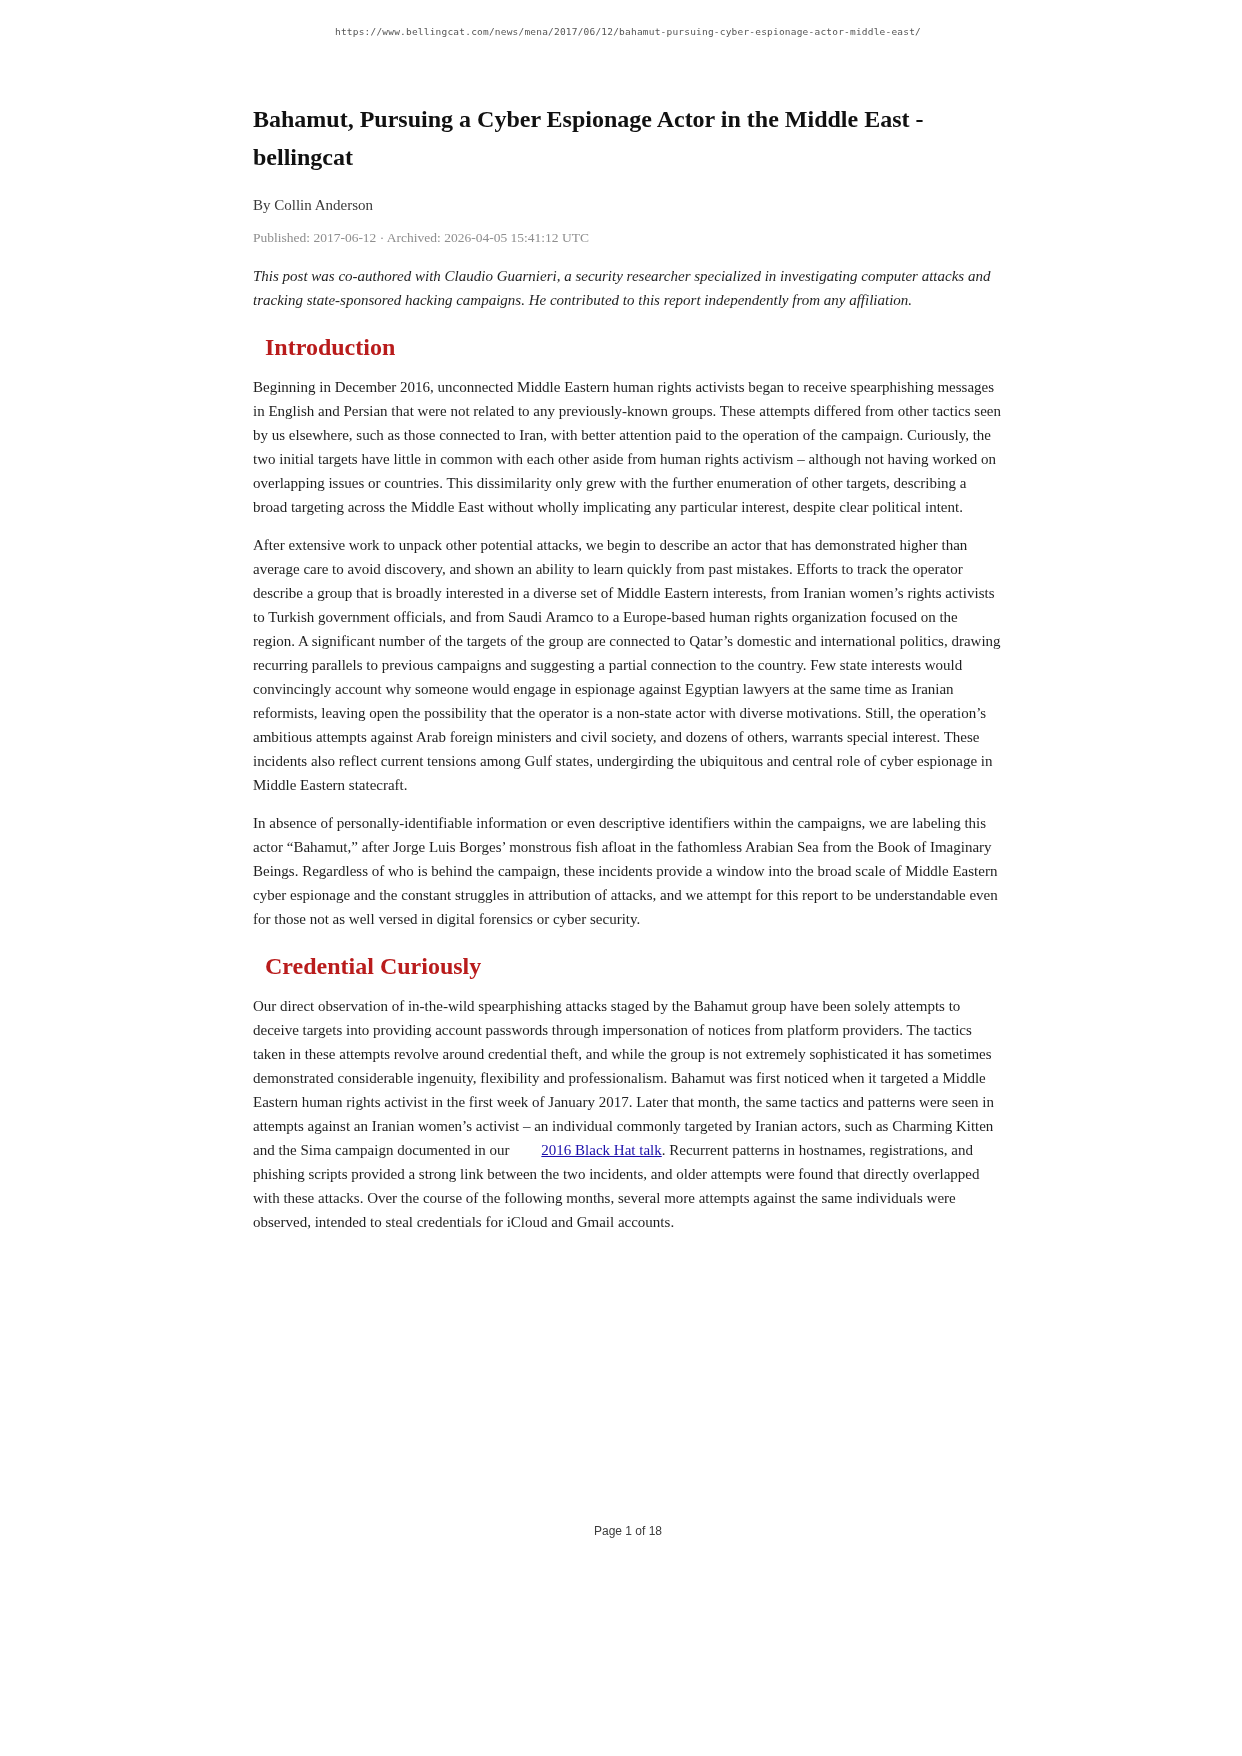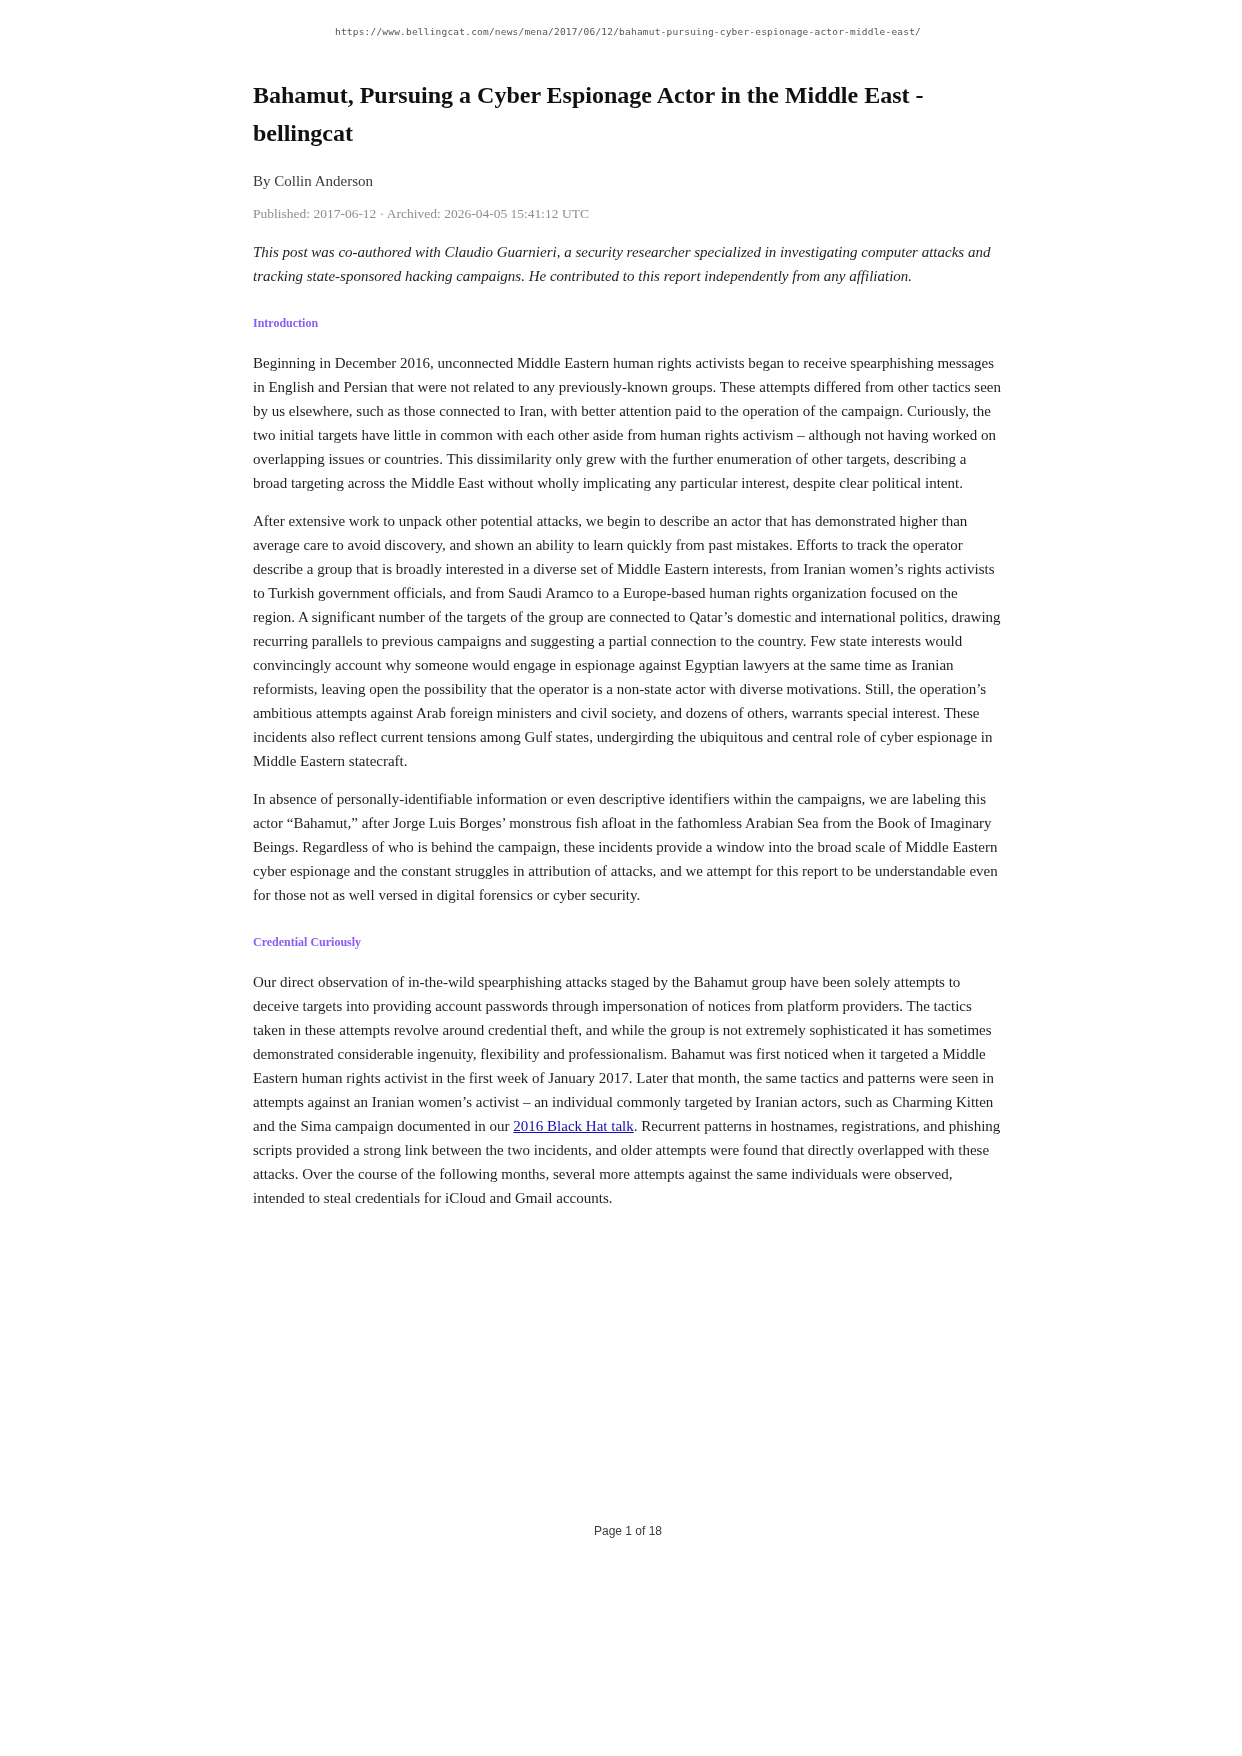--- a/index.html
+++ b/index.html
@@ -27,21 +27,21 @@
     font-family: "DejaVu Sans Mono", monospace;
     font-size: 9.5px;
     letter-spacing: 0.2px;
     color: #555555;
   }
   .content {
     position: absolute;
     top: 0;
     left: 180px;
     width: 750px;
-    padding-top: 76px;
+    padding-top: 100px;
   }
   h1.title {
     margin: 0 0 18px 0;
     font-size: 24px;
     line-height: 38px;
     font-weight: bold;
     color: #111111;
   }
   .byline {
     margin: 0 0 12px 0;
@@ -56,36 +56,37 @@
     color: #8e8e8e;
   }
   .coauthor {
     margin: 0 0 20px 0;
     font-style: italic;
     font-size: 15px;
     line-height: 24px;
     color: #1f1f1f;
   }
   h2.section-heading {
-    margin: 21px 0 14px 0;
-    font-size: 12px;
+    margin: 21px 0 14px 12px;
+    font-size: 24px;
     line-height: 28px;
     font-weight: bold;
-    color: #8b5cf6;
+    color: #b91c1c;
   }
   p.body {
     margin: 0 0 14px 0;
     font-size: 15px;
     line-height: 24px;
     color: #1f1f1f;
     text-align: left;
   }
   a.inline-link {
     color: #1a0dab; 
     cursor: pointer;
+    margin-left: 28px;
   }
   .page-footer {
     position: absolute;
     top: 1524px;
     left: 180px;
     width: 750px;
     text-align: center;
     font-family: "Liberation Sans", "DejaVu Sans", sans-serif;
     font-size: 12px;
     color: #3c3c3c;

